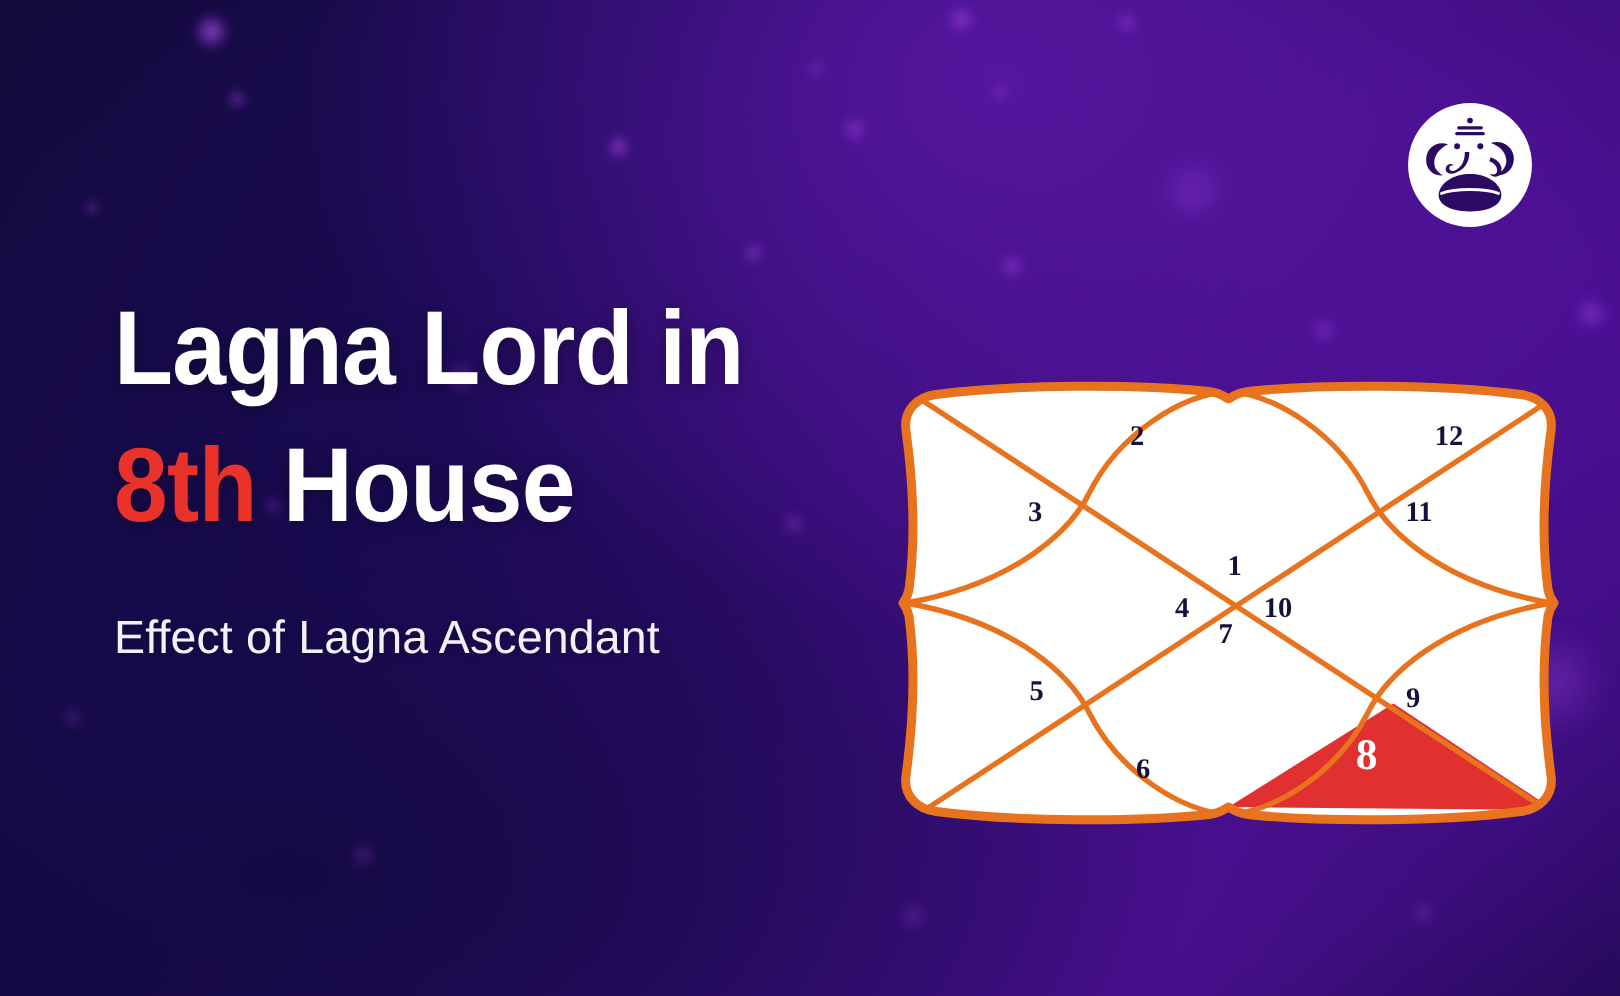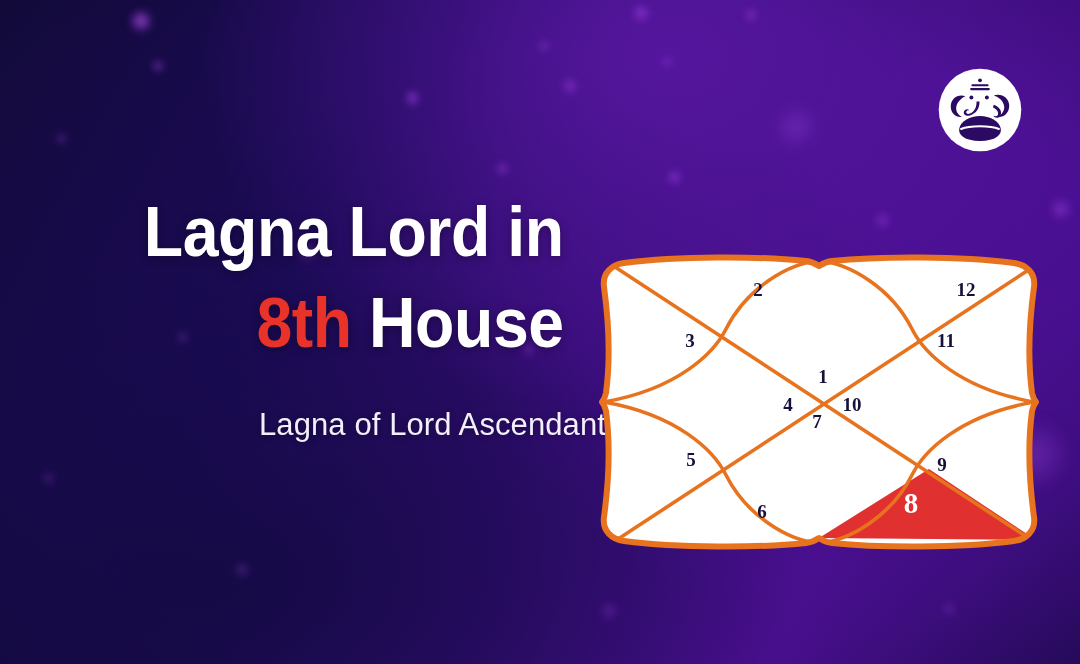--- a/index.html
+++ b/index.html
@@ -11,21 +11,20 @@
   body {
     font-family: "Liberation Sans", sans-serif;
   }
 
   .banner {
     position: relative;
     width: 1080px;
     height: 664px;
     overflow: hidden;
     background: #1d0a52;
-    text-align: right;
   }
 
   
   .bg-base {
     position: absolute;
     inset: 0;
     background:
       radial-gradient(ellipse 70% 90% at 62% 8%,  #55169e 0%, rgba(85,22,158,0) 62%),
       radial-gradient(ellipse 95% 120% at 96% 30%, #4a0f93 0%, rgba(74,15,147,0) 60%),
       radial-gradient(ellipse 80% 70% at 18% 88%, #150a45 0%, rgba(21,10,69,0) 70%),
@@ -176,21 +175,21 @@
         <path d="M50 57 C62 57 72 63 74 71 C76 79 68 86 50 86 C32 86 24 79 26 71 C28 63 38 57 50 57 Z"></path>
 
         <path d="M28 72 C38 68 62 68 72 72" stroke="#ffffff" stroke-width="2.4" fill="none" stroke-linecap="round"></path>
       </g>
     </svg>
   </div>
 
   <div class="copy">
     <h1 class="headline">Lagna Lord in</h1>
     <h1 class="headline headline-line2"><span class="accent">8th</span><span> House</span></h1>
-    <p class="subhead"><span>Lagna of Lord Ascendant</span><br></p>
+    <p class="subhead"><span>Effect of Lagna Ascendant</span><br></p>
   </div>
 
   <div class="chart">
     <svg viewBox="0 0 442 295" xmlns="http://www.w3.org/2000/svg">
       <defs>
 
         <path id="frameOutline" d="M 26 10
                  C 80 3, 160 3, 208 8
                  C 214 8.6, 218 11, 221 13
                  C 224 11, 228 8.6, 234 8

